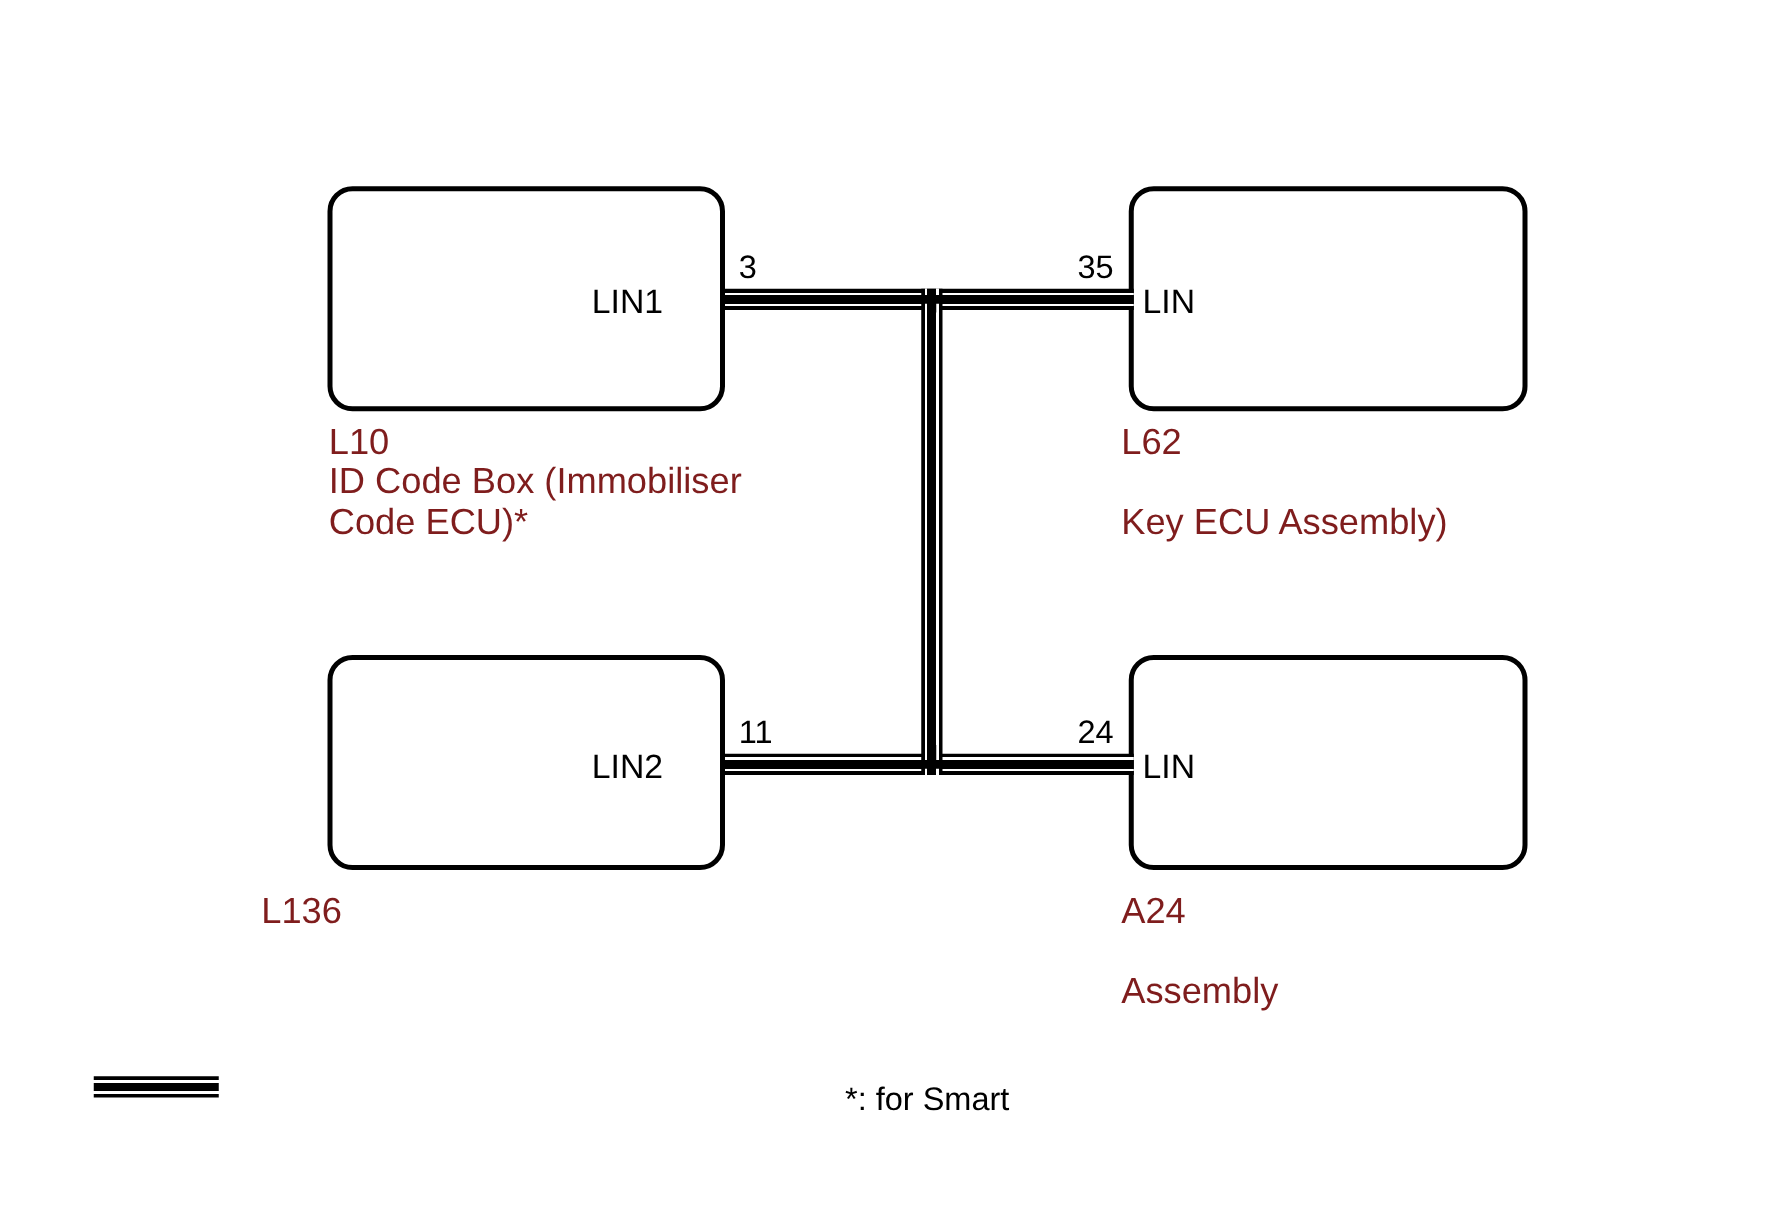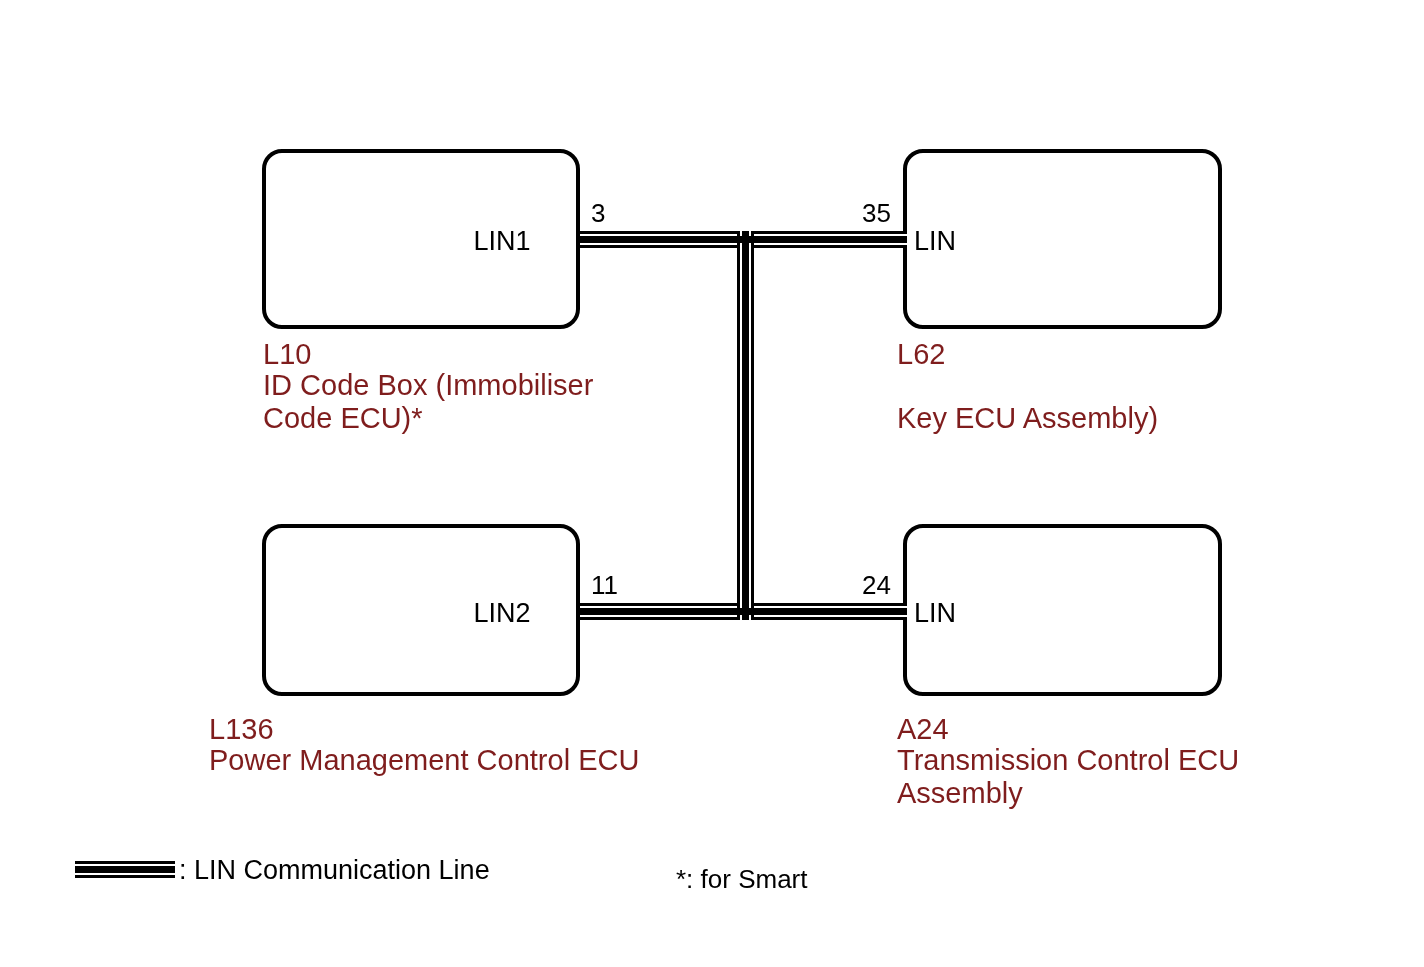--- a/index.html
+++ b/index.html
@@ -144,42 +144,39 @@
   <div class="caption" style="left:897px; top:339px;">L62</div>
   <div class="caption" style="left:897px; top:403px;">Key ECU Assembly)</div>
 
   <div class="ecu-box" style="left:262px; top:524px; width:318px; height:172px;"></div>
 
   <div class="port-label right-aligned" style="left:430px; top:600px; width:144px;">LIN2</div>
 
   <div class="pin-number" style="left:591px; top:572px;">11</div>
 
   <div class="caption" style="left:209px; top:714px;">L136</div>
-  <div class="caption" style="left:209px; top:745px;">Power Management Control ECU</div>
 
   <div class="ecu-box" style="left:903px; top:524px; width:319px; height:172px;"></div>
 
   <div class="port-label" style="left:914px; top:600px;">LIN</div>
 
   <div class="pin-number" style="left:862px; top:572px;">24</div>
 
   <div class="caption" style="left:897px; top:714px;">A24</div>
-  <div class="caption" style="left:897px; top:745px;">Transmission Control ECU</div>
   <div class="caption" style="left:897px; top:778px;">Assembly</div>
 
   <div class="bus-h" style="left:580px; top:231px; width:327px;"></div>
 
   <div class="bus-h" style="left:580px; top:603px; width:327px;"></div>
 
   <div class="bus-v" style="left:737px; top:231px; height:389px;"></div>
 
   <div class="bus-core-h" style="left:737px; top:236px; width:17px;"></div>
   <div class="bus-core-v" style="left:742px; top:236px; height:14px;"></div>
 
   <div class="bus-core-h" style="left:737px; top:608px; width:17px;"></div>
   <div class="bus-core-v" style="left:742px; top:596px; height:14px;"></div>
 
   <div class="legend-swatch" style="left:75px; top:861px; width:100px;"></div>
-  <div class="legend-text" style="left:179px; top:857px;">: LIN Communication Line</div>
 
   <div class="footnote-text" style="left:676px; top:866px;">*: for Smart</div>
 
 </div>
 
 </body></html>

